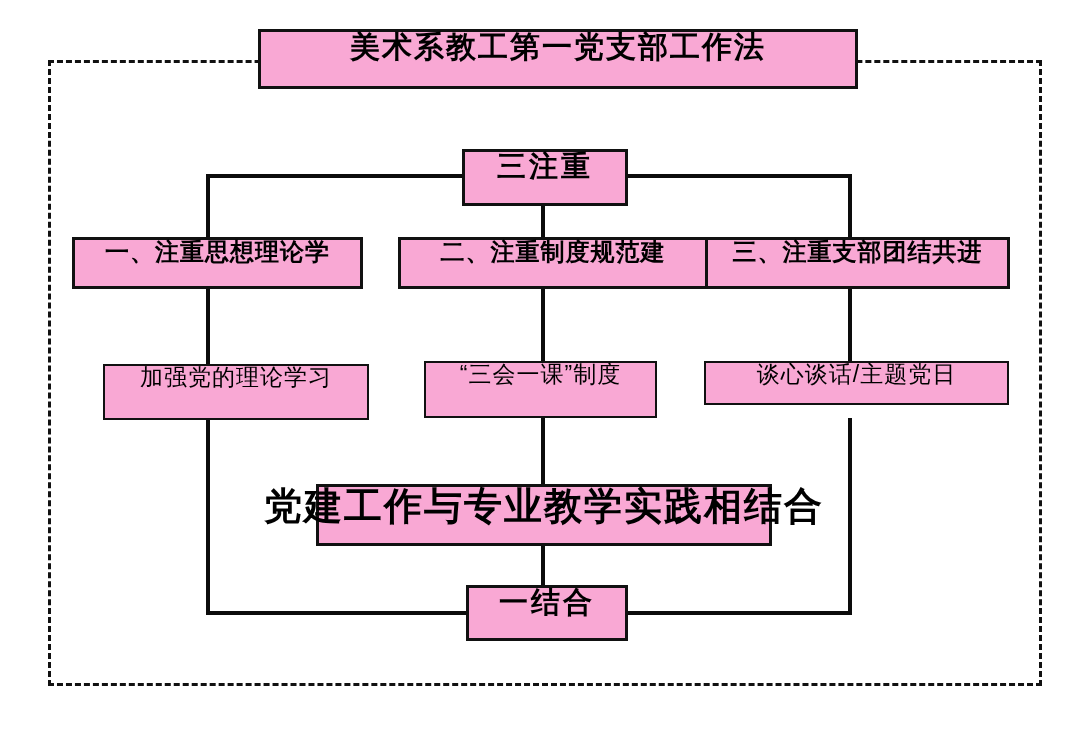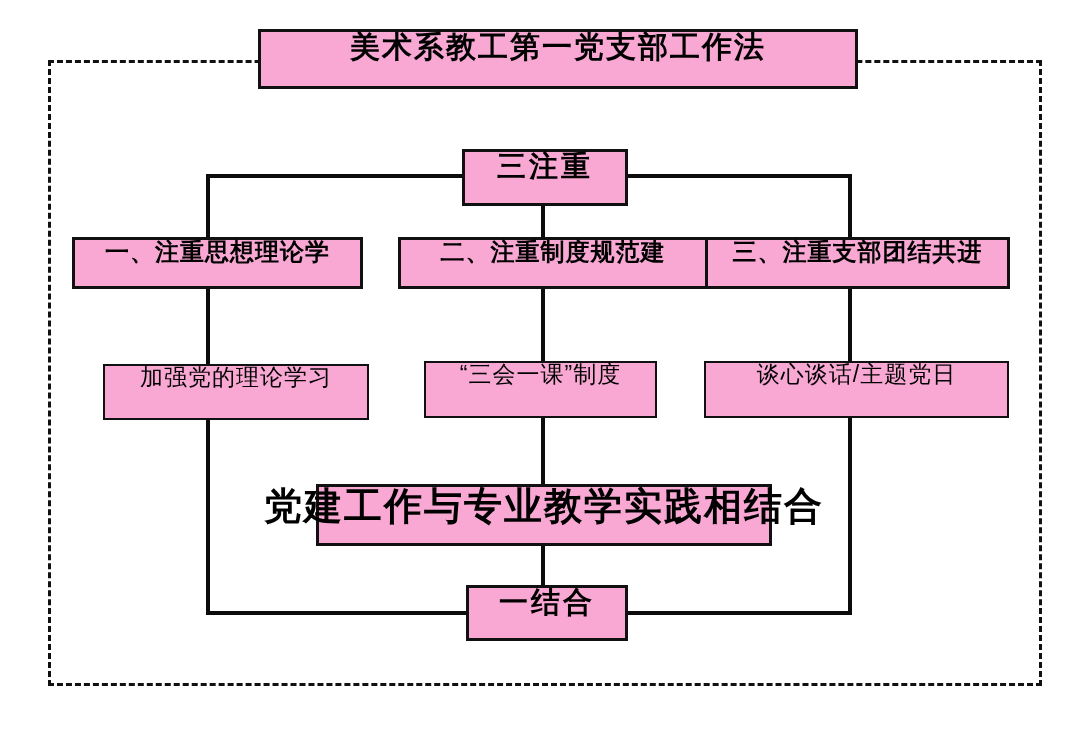--- a/index.html
+++ b/index.html
@@ -126,21 +126,21 @@
   </div>
 
   <div class="node thin node-leaf" style="left:88px; top:364px; width:266px; height:56px;margin-left:15px;">
     <span>加强党的理论学习</span>
   </div>
 
   <div class="node thin node-leaf" style="left:424px; top:361px; width:233px; height:57px;">
     <span>“三会一课”制度</span>
   </div>
 
-  <div class="node thin node-leaf" style="left:704px; top:361px; width:305px; height:57px;">
+  <div class="node thin node-leaf" style="left:704px; top:361px; width:305px; height:44px;">
     <span>谈心谈话/主题党日</span>
   </div>
 
   <div class="node node-wide" style="left:316px; top:484px; width:456px; height:62px;">
     <span>党建工作与专业教学实践相结合</span>
   </div>
 
   <div class="node node-hub" style="left:466px; top:585px; width:162px; height:56px;">
     <span>一结合</span>
   </div>

